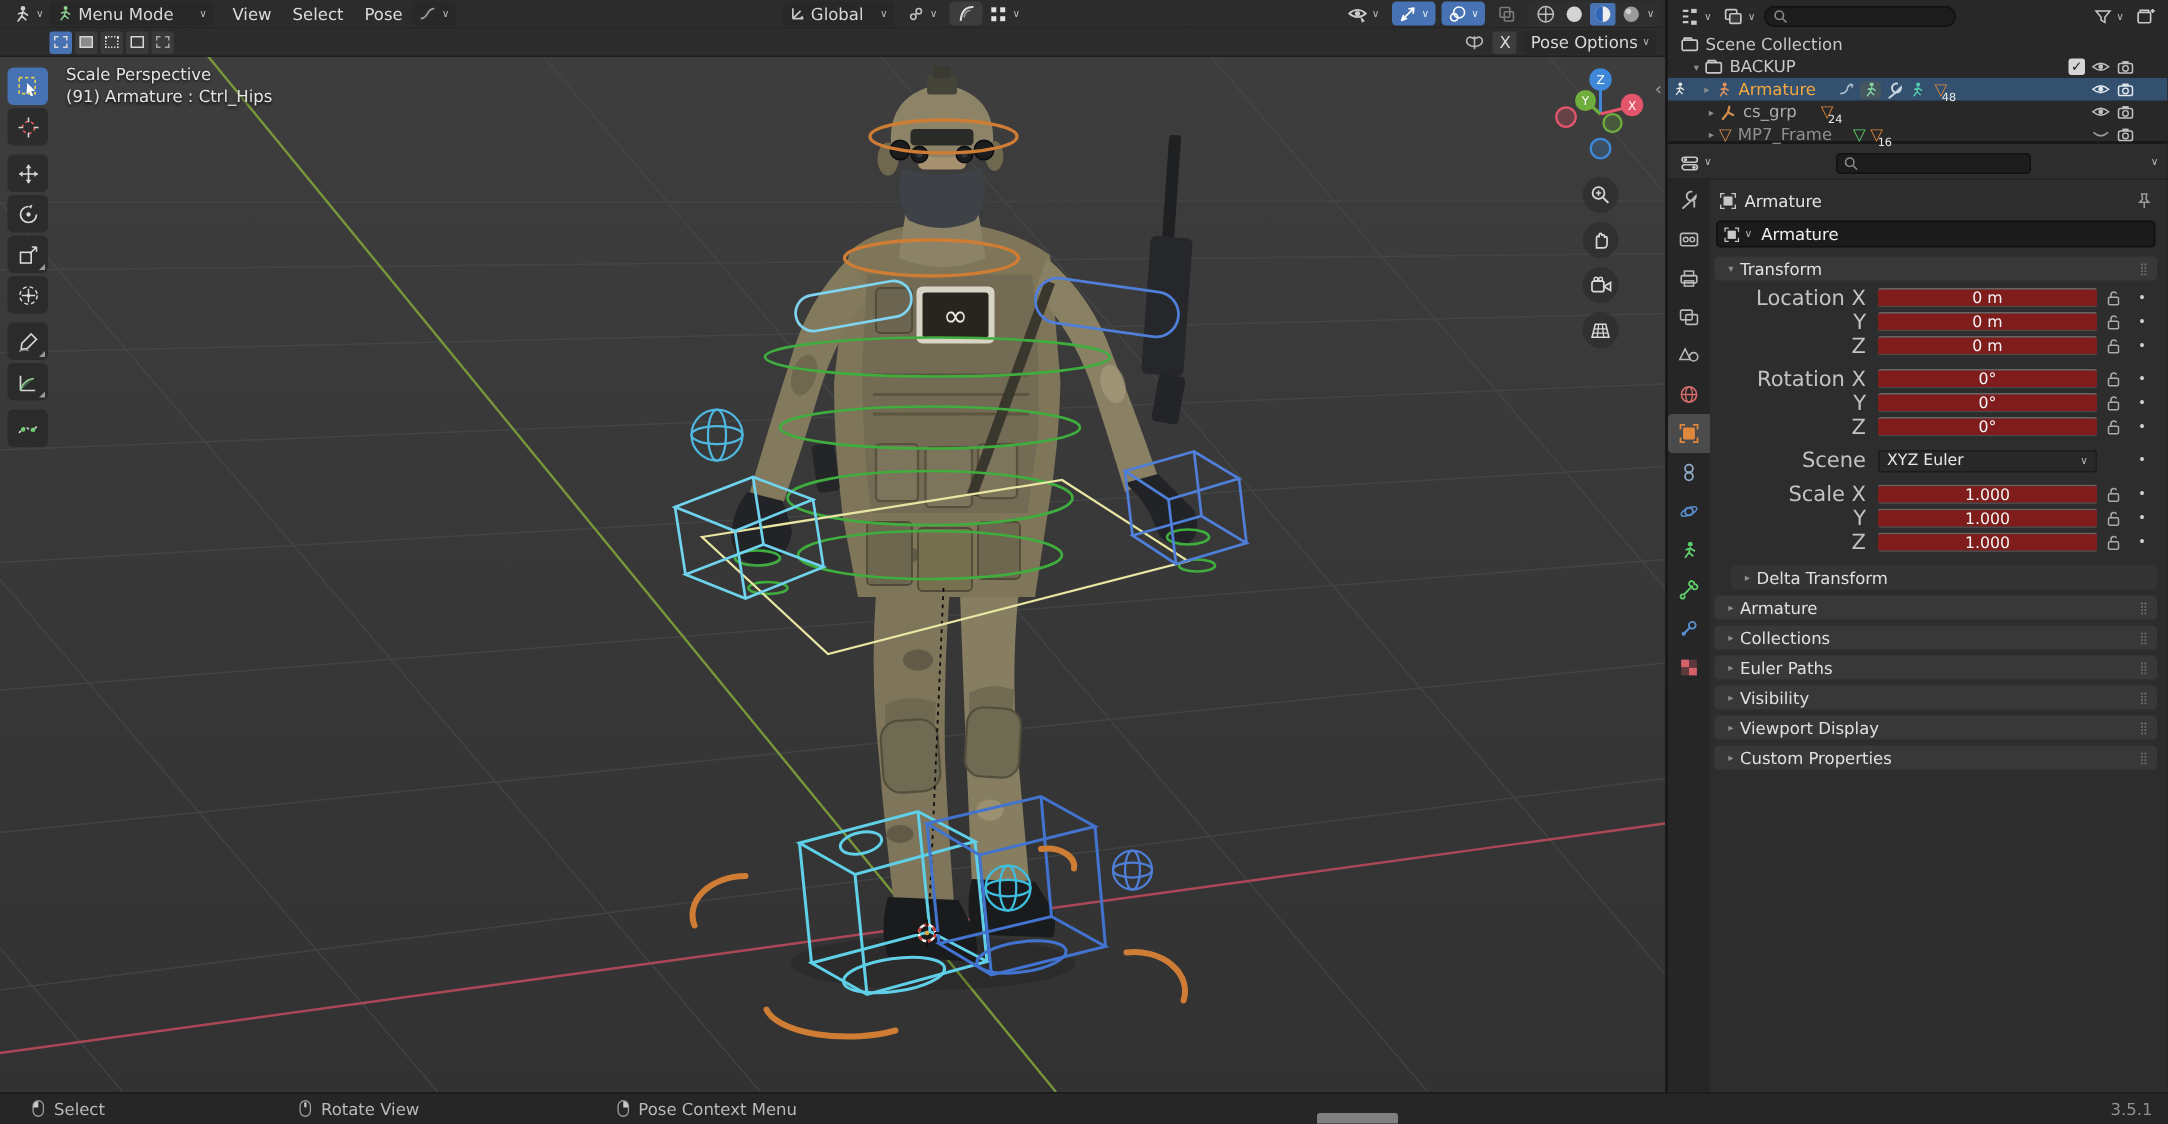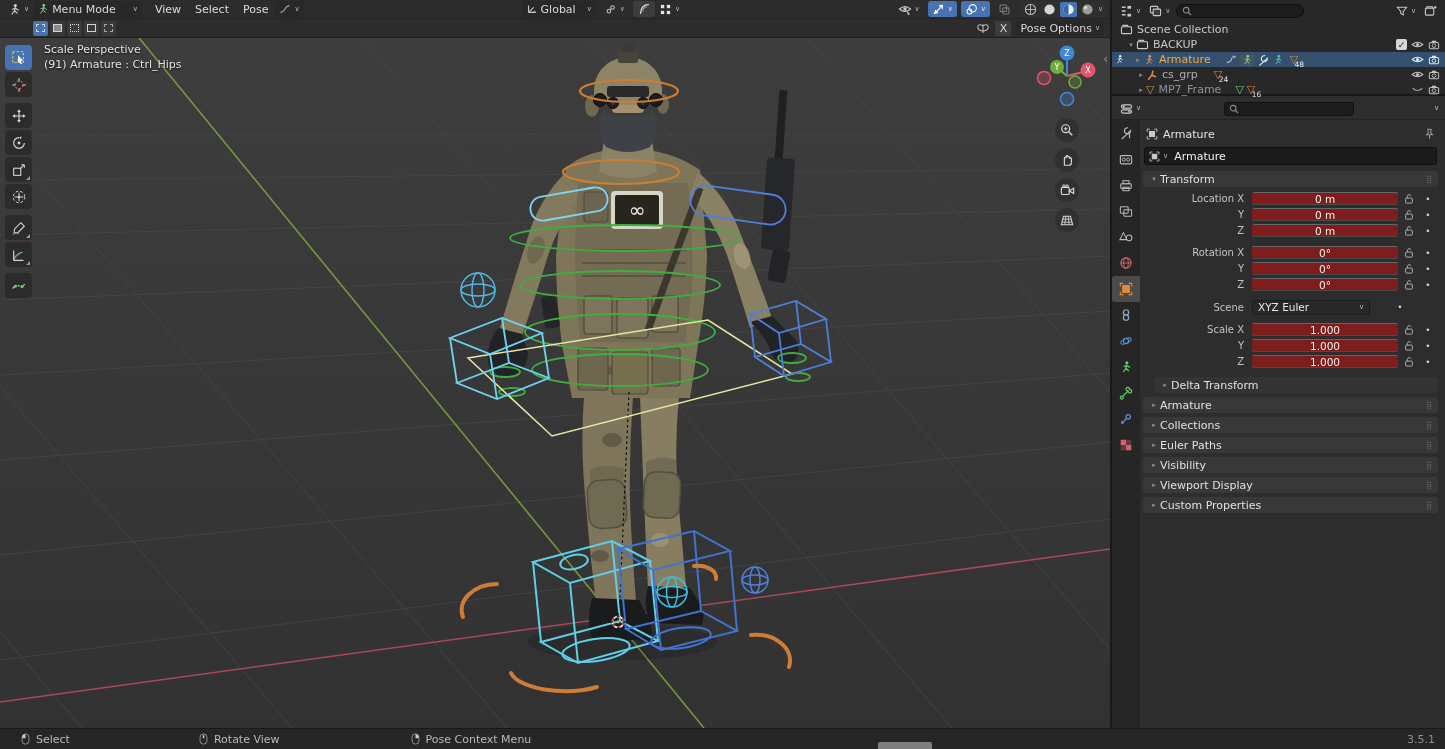--- a/index.html
+++ b/index.html
@@ -38,21 +38,21 @@
   
   .navwrap{position:absolute;right:8px;top:42px;z-index:20}
   .navbtn{width:24px;height:24px;border-radius:50%;background:rgba(45,45,45,.75);margin:6px auto 0;display:flex;align-items:center;justify-content:center;color:#d8d8d8}
   .collapse{position:absolute;right:2px;top:52px;z-index:21;color:#9a9a9a;font-size:12px}
 
   
   .rcol{position:absolute;left:1110px;top:0;width:335px;height:728px;background:#2d2d2d;border-left:2px solid #191919}
   .outliner{position:absolute;left:0;top:0;width:333px;height:96px;background:#282828;border-bottom:2px solid #191919}
   .ol-hdr{display:flex;align-items:center;height:22px;padding:0 6px;gap:4px}
   .ol-search{flex:1;max-width:128px;height:14px;background:#1c1c1c;border:1px solid #111;border-radius:8px;display:flex;align-items:center;padding:0 5px;color:#888}
-  .ol-row{display:flex;align-items:center;height:15px;padding-right:5px;color:#c7c7c7}
+  .ol-row{display:flex;align-items:center;height:15px;padding-right:22px;color:#c7c7c7}
   .ol-row .nm{margin-left:4px}
   .ol-sel{background:#33506e}
   .tri{color:#8d8d8d;font-size:7px;width:10px;text-align:center;flex:none}
   .badge{position:relative;color:#d9863c;font-size:11px;line-height:1;margin-left:3px}
   .badge b{position:absolute;right:-6px;bottom:-3px;font-weight:normal;font-size:7.5px;color:#e8e8e8}
   .rt{margin-left:auto;display:flex;align-items:center;gap:4px}
   .chipicon{background:#46565f;border-radius:3px;padding:0 1px}
 
   
   .props{position:absolute;left:0;top:98px;width:333px;height:630px;background:#2d2d2d}
@@ -60,23 +60,23 @@
   .tab{width:28px;height:26px;display:flex;align-items:center;justify-content:center}
   .tab.on{background:#4b4b4b;border-radius:3px 0 0 3px}
   .pr-hdr{position:absolute;left:0;top:0;width:333px;height:22px;background:#2d2d2d;display:flex;align-items:center;padding:0 6px;border-bottom:1px solid #222}
   .pr-search{width:130px;height:14px;background:#1c1c1c;border:1px solid #111;border-radius:3px;margin:0 auto;display:flex;align-items:center;padding:0 4px}
   .pr-body{position:absolute;left:28px;top:22px;width:305px;height:608px;padding:4px 6px 0 2px}
   .crumb{display:flex;align-items:center;height:20px;padding:0 4px;color:#e3e3e3}
   .namef{display:flex;align-items:center;height:18px;background:#1b1b1b;border:1px solid #101010;border-radius:3px;margin:3px 2px 6px;padding:0 4px;color:#efefef}
   .pnl-h{display:flex;align-items:center;height:16px;background:#383838;border-radius:3px;margin:0 1px 4px;padding:0 5px;color:#e0e0e0}
   .pnl-h .dots{margin-left:auto;color:#6e6e6e;font-size:8px;letter-spacing:1px}
   .trow{display:flex;align-items:center;height:15px;margin-bottom:1px}
-  .trow .lbl{width:110px;text-align:right;padding-right:8px;color:#c3c3c3;font-size:10px;flex:none}
+  .trow .lbl{width:110px;text-align:right;padding-right:8px;color:#c3c3c3;font-size:14px;flex:none}
   .fld{width:146px;height:13.5px;background:#7f1d1d;border-radius:2px;display:flex;align-items:center;justify-content:center;color:#f2f2f2;font-size:10.5px;flex:none;border-top:1px solid #666;border-bottom:1px solid #4a4a4a}
-  .drop{width:118px;height:15px;background:#282828;border:1px solid #1c1c1c;border-radius:2px;display:flex;align-items:center;color:#e8e8e8;font-size:10.5px;padding:0 5px;flex:none}
+  .drop{width:146px;height:15px;background:#282828;border:1px solid #1c1c1c;border-radius:2px;display:flex;align-items:center;color:#e8e8e8;font-size:10.5px;padding:0 5px;flex:none}
   .drop .chev{margin-left:auto}
   .lockc{width:22px;display:flex;justify-content:center;color:#ababab;flex:none}
   .dotc{width:16px;display:flex;justify-content:center;color:#cfcfcf;flex:none;font-size:9px}
   .grpgap{height:6px}
 
   
   .sbar{position:absolute;left:0;top:728px;width:1445px;height:21px;background:#262626;border-top:1px solid #1a1a1a;display:flex;align-items:center;color:#b9b9b9}
   .sitem{display:flex;align-items:center;gap:5px;margin-right:60px}
   .sver{margin-left:auto;margin-right:10px;color:#8f8f8f}
   .shandle{position:absolute;left:878px;top:13px;width:54px;height:8px;background:#8f8f8f;border-radius:2px 2px 0 0;opacity:.85}

